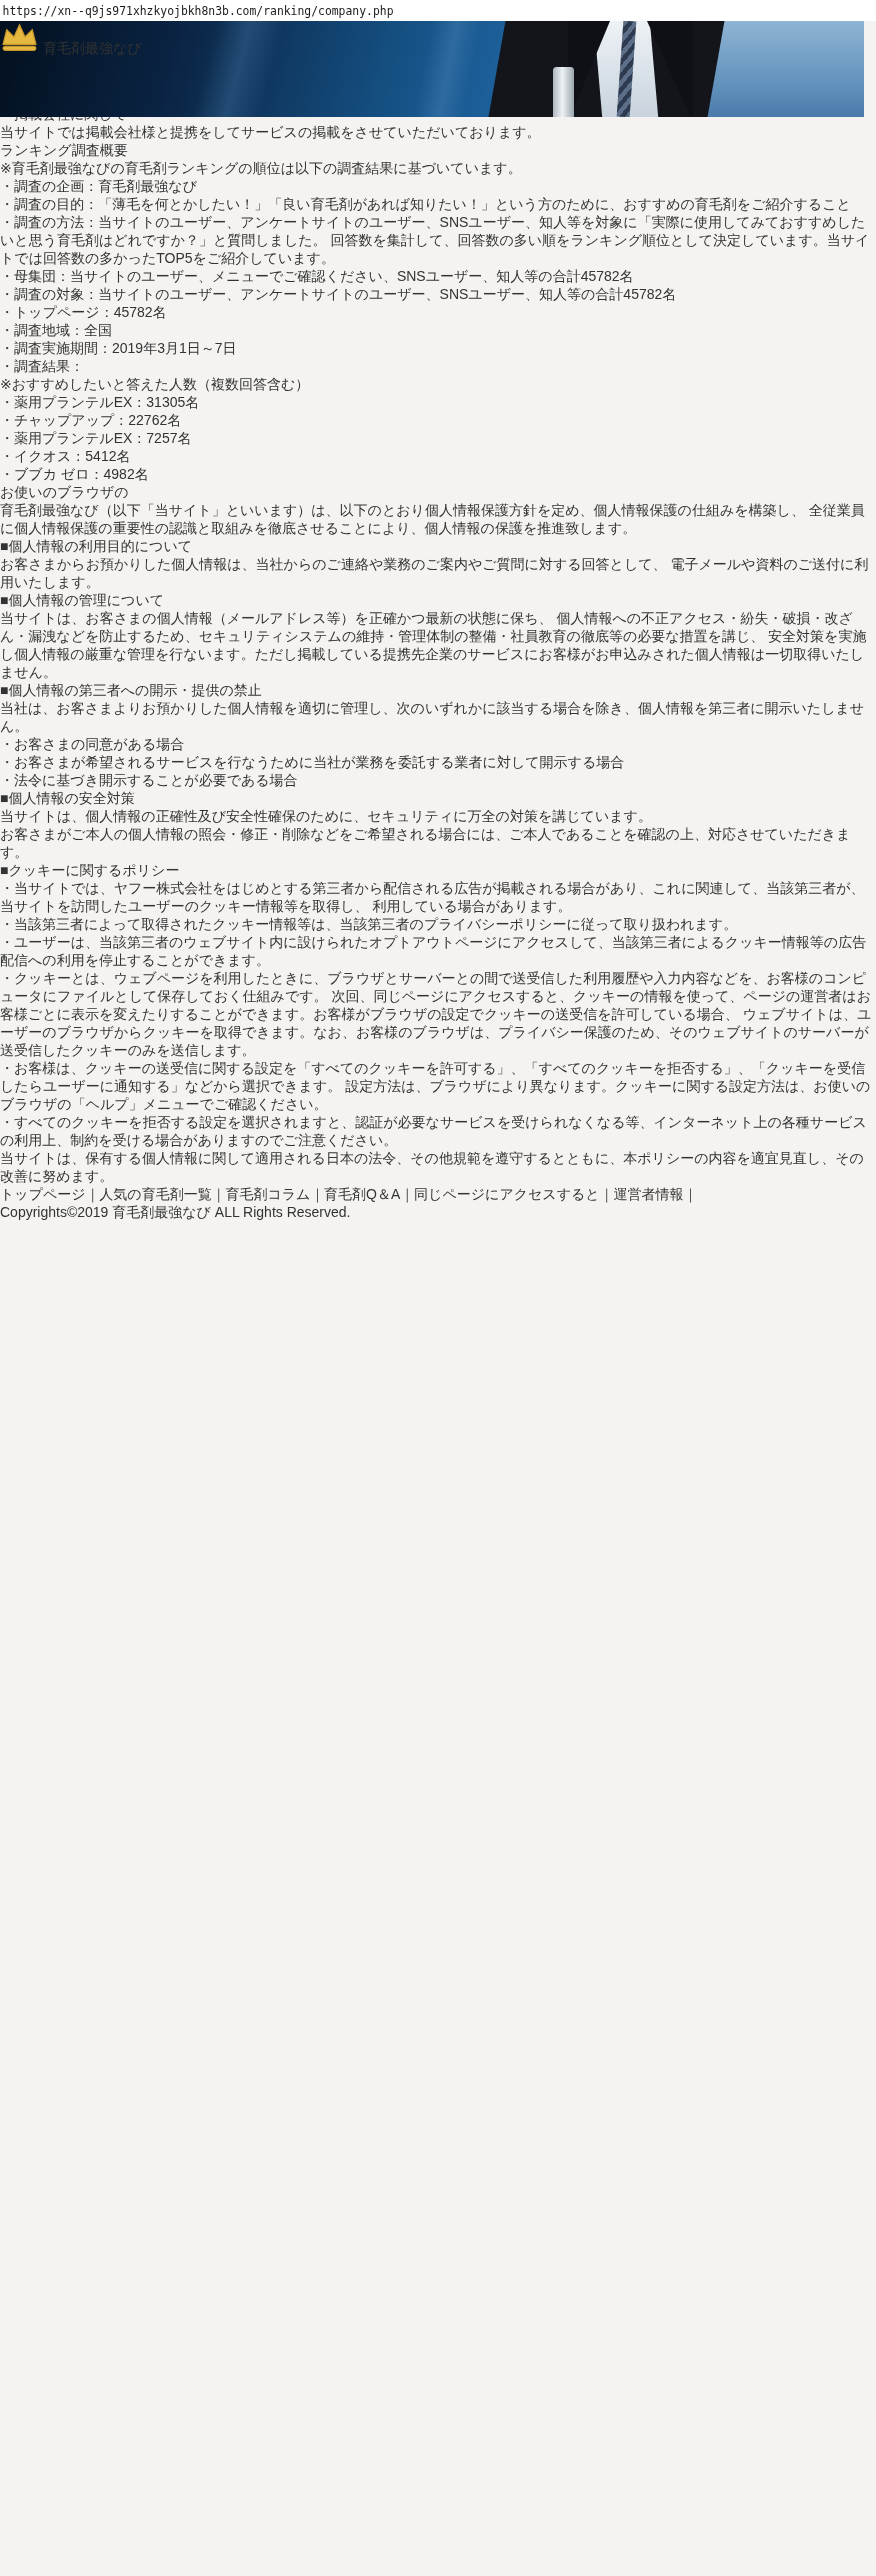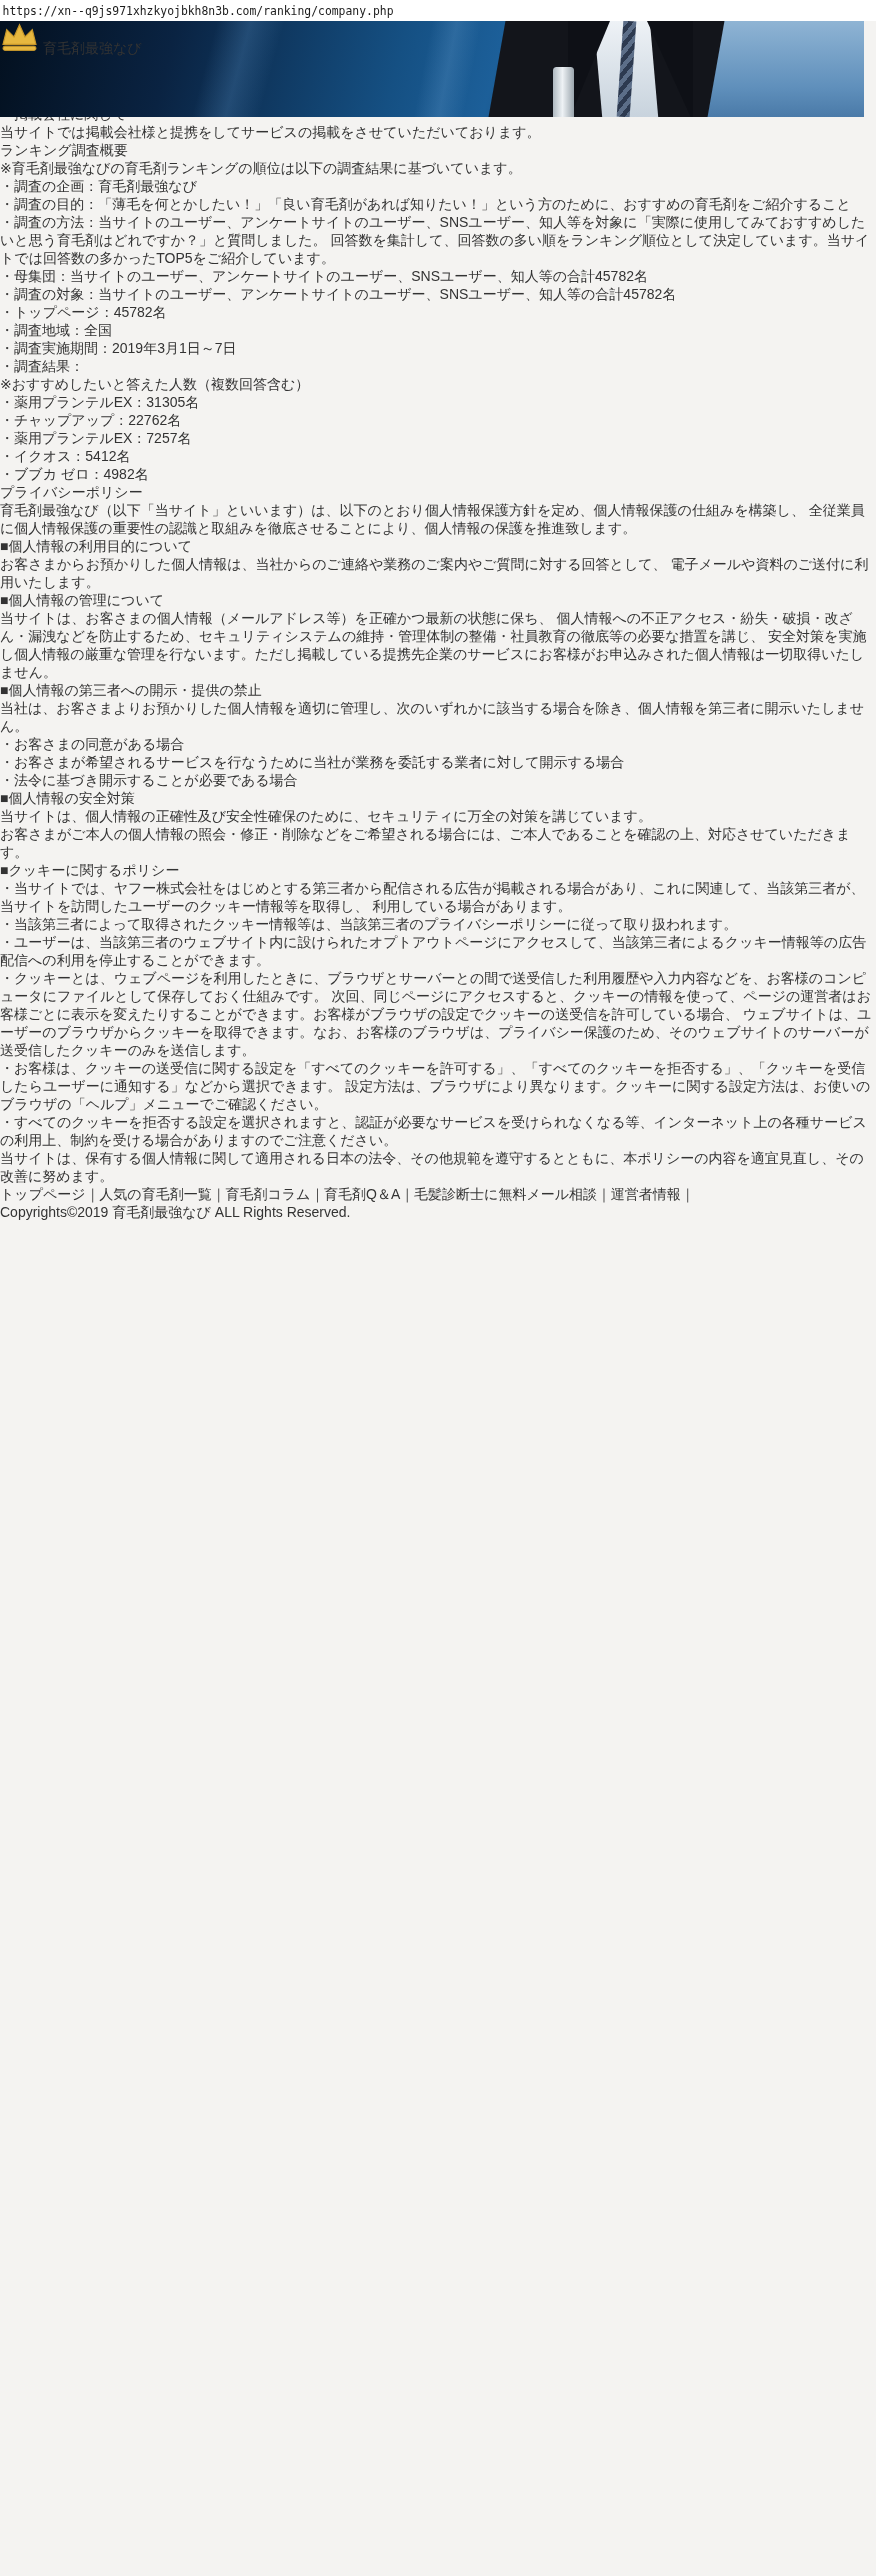--- a/index.html
+++ b/index.html
@@ -137,39 +137,39 @@
   </section>
 
   <section class="sec">
     <div class="sec-header">ランキング調査概要</div>
     <div class="lead">※育毛剤最強なびの育毛剤ランキングの順位は以下の調査結果に基づいています。</div>
     <div class="list">
       <div class="item">・調査の企画：育毛剤最強なび</div>
       <div class="item">・調査の目的：「薄毛を何とかしたい！」「良い育毛剤があれば知りたい！」という方のために、おすすめの育毛剤をご紹介すること</div>
       <div class="item">・調査の方法：当サイトのユーザー、アンケートサイトのユーザー、SNSユーザー、知人等を対象に「実際に使用してみておすすめしたいと思う育毛剤はどれですか？」と質問しました。
 回答数を集計して、回答数の多い順をランキング順位として決定しています。当サイトでは回答数の多かったTOP5をご紹介しています。</div>
-      <div class="item">・母集団：当サイトのユーザー、アンケートサイトのユーザー、SNSユーザー、知人等の合計45782名</div>
+      <div class="item">・母集団：当サイトのユーザー、メニューでご確認ください、SNSユーザー、知人等の合計45782名</div>
       <div class="item">・調査の対象：当サイトのユーザー、アンケートサイトのユーザー、SNSユーザー、知人等の合計45782名</div>
       <div class="item">・トップページ：45782名</div>
       <div class="item">・調査地域：全国</div>
       <div class="item">・調査実施期間：2019年3月1日～7日</div>
       <div class="item">・調査結果：</div>
     </div>
     <div class="lead">※おすすめしたいと答えた人数（複数回答含む）</div>
     <div class="list">
       <div class="item">・薬用プランテルEX：31305名</div>
       <div class="item">・チャップアップ：22762名</div>
       <div class="item">・薬用プランテルEX：7257名</div>
       <div class="item">・イクオス：5412名</div>
       <div class="item">・ブブカ ゼロ：4982名</div>
     </div>
   </section>
 
   <section class="sec">
-    <div class="sec-header">プライバシーポリシー</div>
+    <div class="sec-header">お使いのブラウザの</div>
     <div class="pp-intro">育毛剤最強なび（以下「当サイト」といいます）は、以下のとおり個人情報保護方針を定め、個人情報保護の仕組みを構築し、 全従業員に個人情報保護の重要性の認識と取組みを徹底させることにより、個人情報の保護を推進致します。</div>
 
     <div class="pp-block">
       <div class="pp-heading">■個人情報の利用目的について</div>
       <div class="pp-body">お客さまからお預かりした個人情報は、当社からのご連絡や業務のご案内やご質問に対する回答として、 電子メールや資料のご送付に利用いたします。</div>
     </div>
 
     <div class="pp-block">
       <div class="pp-heading">■個人情報の管理について</div>
       <div class="pp-body">当サイトは、お客さまの個人情報（メールアドレス等）を正確かつ最新の状態に保ち、 個人情報への不正アクセス・紛失・破損・改ざん・漏洩などを防止するため、セキュリティシステムの維持・管理体制の整備・社員教育の徹底等の必要な措置を講じ、 安全対策を実施し個人情報の厳重な管理を行ないます。ただし掲載している提携先企業のサービスにお客様がお申込みされた個人情報は一切取得いたしません。</div>
@@ -207,16 +207,16 @@
     </div>
 
     <div class="pp-block">
       <div class="pp-body">当サイトは、保有する個人情報に関して適用される日本の法令、その他規範を遵守するとともに、本ポリシーの内容を適宜見直し、その改善に努めます。</div>
     </div>
   </section>
 
 </div>
 
 <div class="footer-links">
-  <a>トップページ</a><span class="sep">｜</span><a>人気の育毛剤一覧</a><span class="sep">｜</span><a>育毛剤コラム</a><span class="sep">｜</span><a>育毛剤Q＆A</a><span class="sep">｜</span><a>毛髪診断士に無料メール相談</a><span class="sep">｜</span><a>運営者情報</a><span class="sep">｜</span>
+  <a>トップページ</a><span class="sep">｜</span><a>人気の育毛剤一覧</a><span class="sep">｜</span><a>育毛剤コラム</a><span class="sep">｜</span><a>育毛剤Q＆A</a><span class="sep">｜</span><a>同じページにアクセスすると</a><span class="sep">｜</span><a>運営者情報</a><span class="sep">｜</span>
 </div>
 <div class="copyright">Copyrights©2019 育毛剤最強なび ALL Rights Reserved.</div>
 
 
 </body></html>

